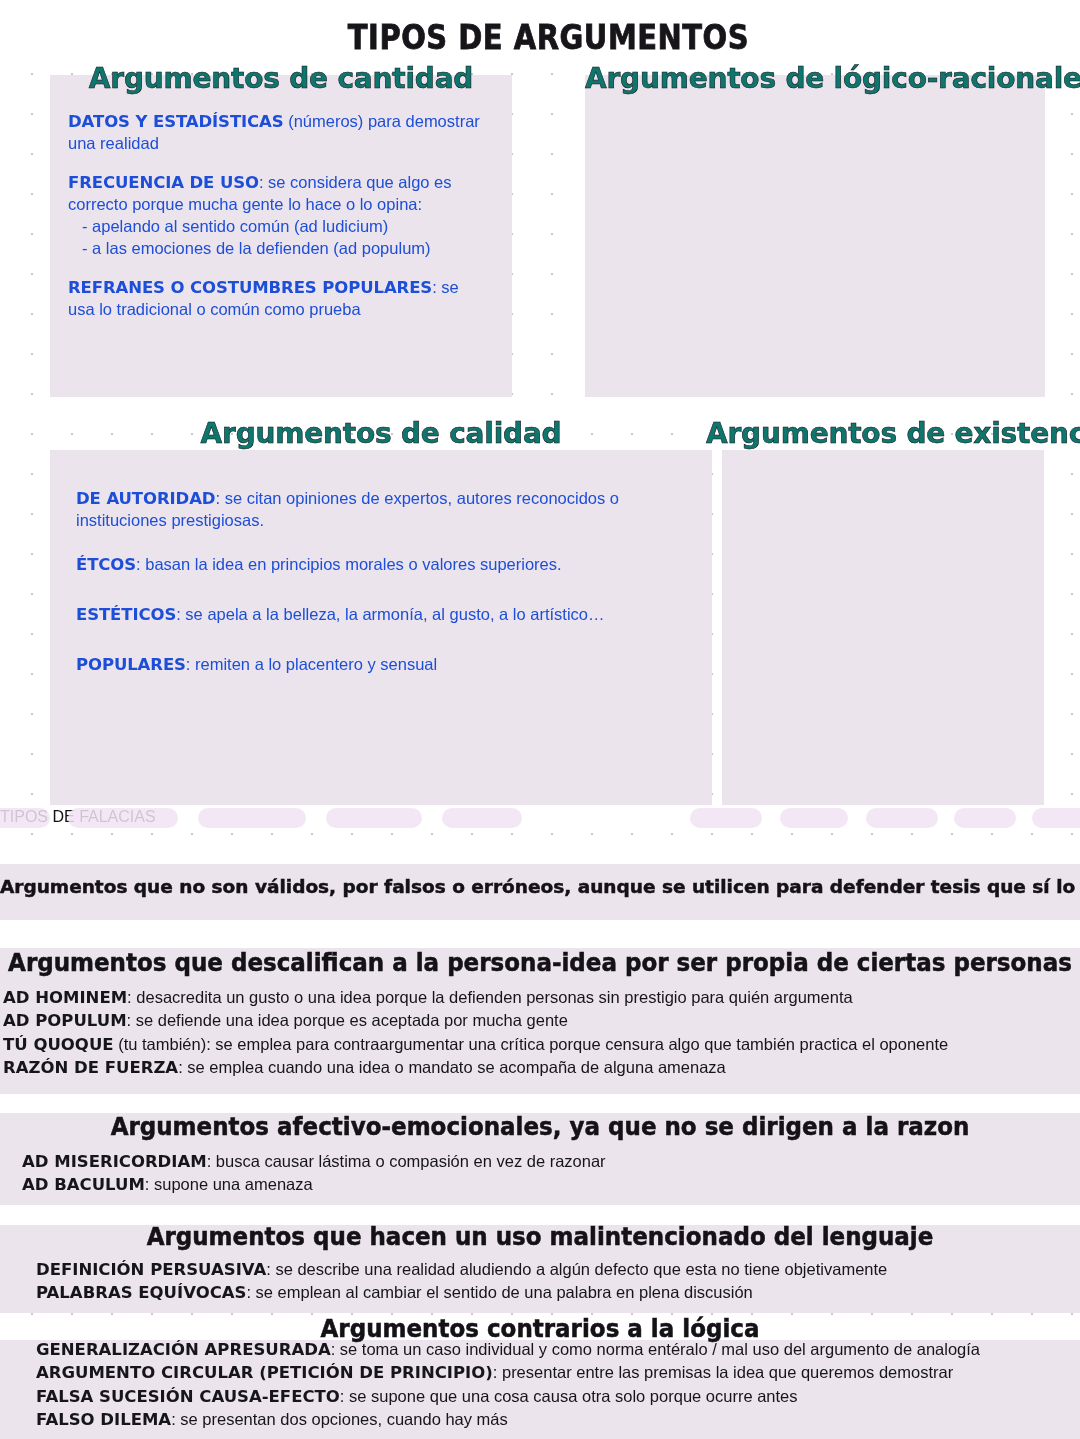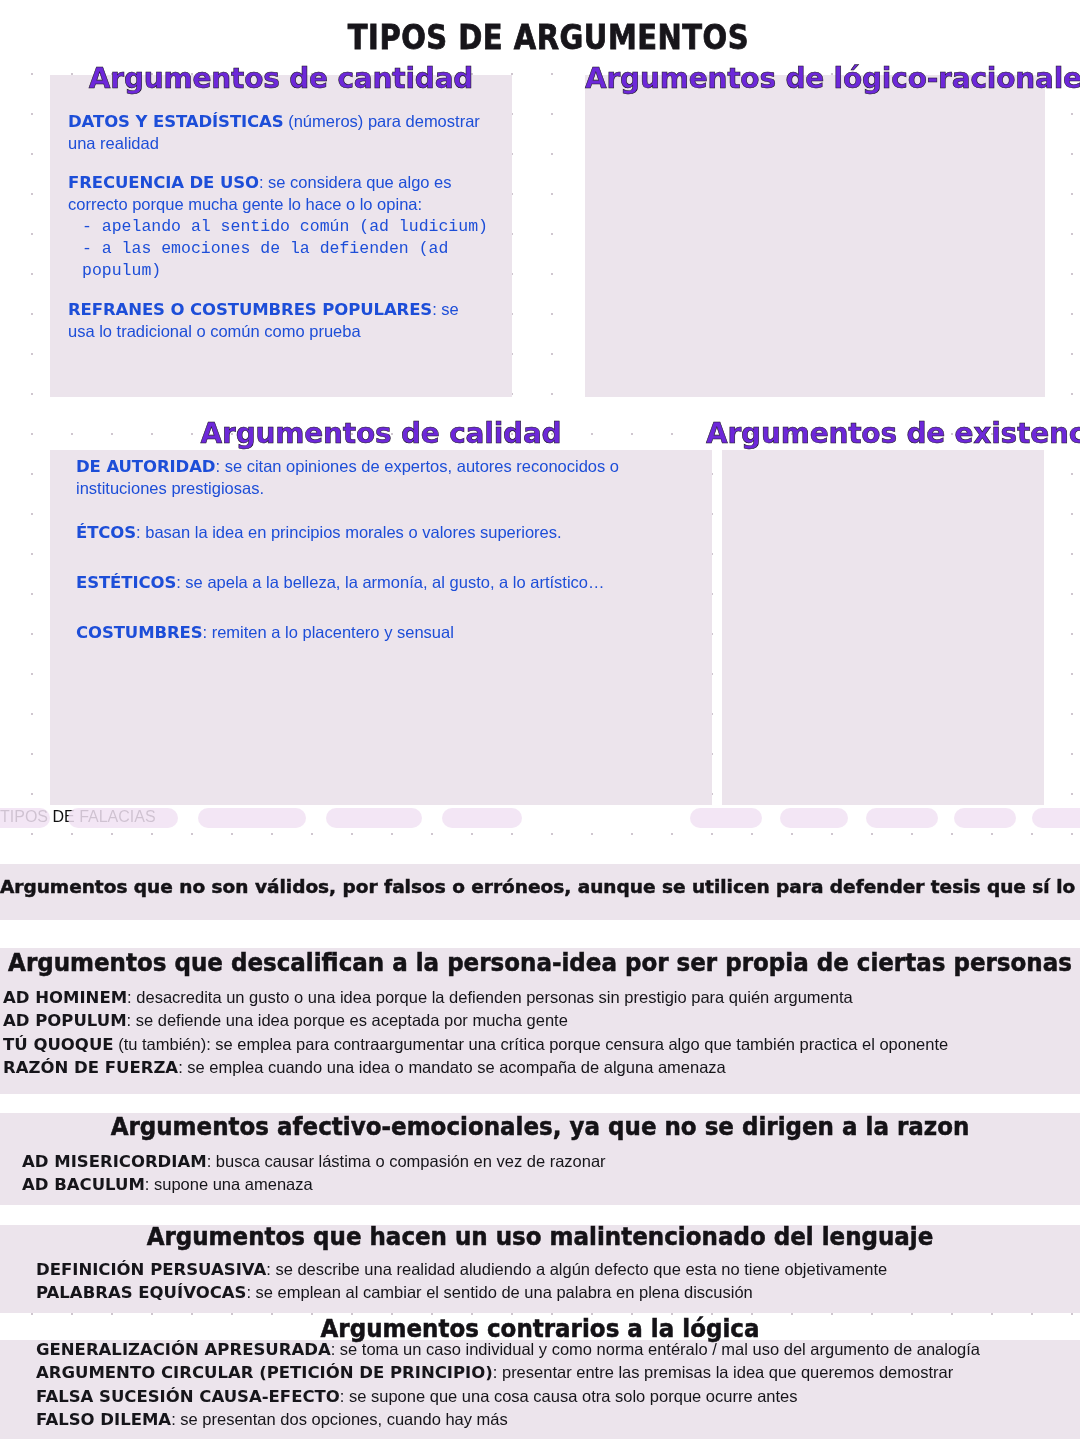--- a/index.html
+++ b/index.html
@@ -76,21 +76,21 @@
     padding: 0 16px;
     display: inline-block;
     transform: scaleY(1.18);
   }
 
   
   .sec-head {
     font-family: "DejaVu Sans", sans-serif;
     font-weight: 700;
     font-size: 28px;
-    color: #6d28d9;
+    color: #0f766e;
     -webkit-text-stroke: .55px #141216;
     letter-spacing: -0.2px;
     white-space: nowrap;
   }
 
   
   .box {
     position: absolute;
     background: #ece4ec;
     z-index: 1;
@@ -102,21 +102,21 @@
     line-height: 1.33;
     color: #1d4ed8;
   }
   .txt b, .lead {
     font-family: "DejaVu Sans", sans-serif;
     font-weight: 700;
     letter-spacing: -0.1px;
   }
   .entry { margin-bottom: 17px; }
   .entry:last-child { margin-bottom: 0; }
-  .sub { padding-left: 14px; display: block; font-family: Liberation Mono, monospace; }
+  .sub { padding-left: 14px; display: block; }
 
   
   .band {
     position: absolute;
     left: 0;
     width: 1080px;
     background: #ece4ec;
     z-index: 1;
   }
   .fal-head {
@@ -194,32 +194,32 @@
   <div class="box" style="left:50px; top:450px; width:662px; height:355px;"></div>
   <div class="box" style="left:722px; top:450px; width:322px; height:355px;"></div>
 
   <div class="abs sec-head" style="left:50px; top:417px; width:662px; text-align:center;">
     <span>Argumentos de calidad</span>
   </div>
   <div class="abs sec-head" style="left:706px; top:417px; width:374px; text-align:center;">
     <span>Argumentos de existencia</span>
   </div>
 
-  <div class="abs txt" style="left:76px; top:456px; width:626px;">
+  <div class="abs txt" style="left:76px; top:488px; width:626px;">
     <div class="entry" style="margin-bottom:22px;">
       <b>DE AUTORIDAD</b><span>: se citan opiniones de expertos, autores reconocidos o instituciones prestigiosas.</span>
     </div>
     <div class="entry" style="margin-bottom:28px;">
       <b>ÉTCOS</b><span>: basan la idea en principios morales o valores superiores.</span>
     </div>
     <div class="entry" style="margin-bottom:28px;">
       <b>ESTÉTICOS</b><span>: se apela a la belleza, la armonía, al gusto, a lo artístico…</span>
     </div>
     <div class="entry" style="margin-bottom:28px;">
-      <b>COSTUMBRES</b><span>: remiten a lo placentero y sensual</span>
+      <b>POPULARES</b><span>: remiten a lo placentero y sensual</span>
     </div>
   </div>
 
 
   <div class="abs" style="left:0; top:808px; width:1080px; height:58px;">
     <div class="pills" style="top:26px;">
       <div class="pill" style="left:-16px; width:66px;"></div>
       <div class="pill" style="left:68px;  width:110px;"></div>
       <div class="pill" style="left:198px; width:108px;"></div>
       <div class="pill" style="left:326px; width:96px;"></div>

